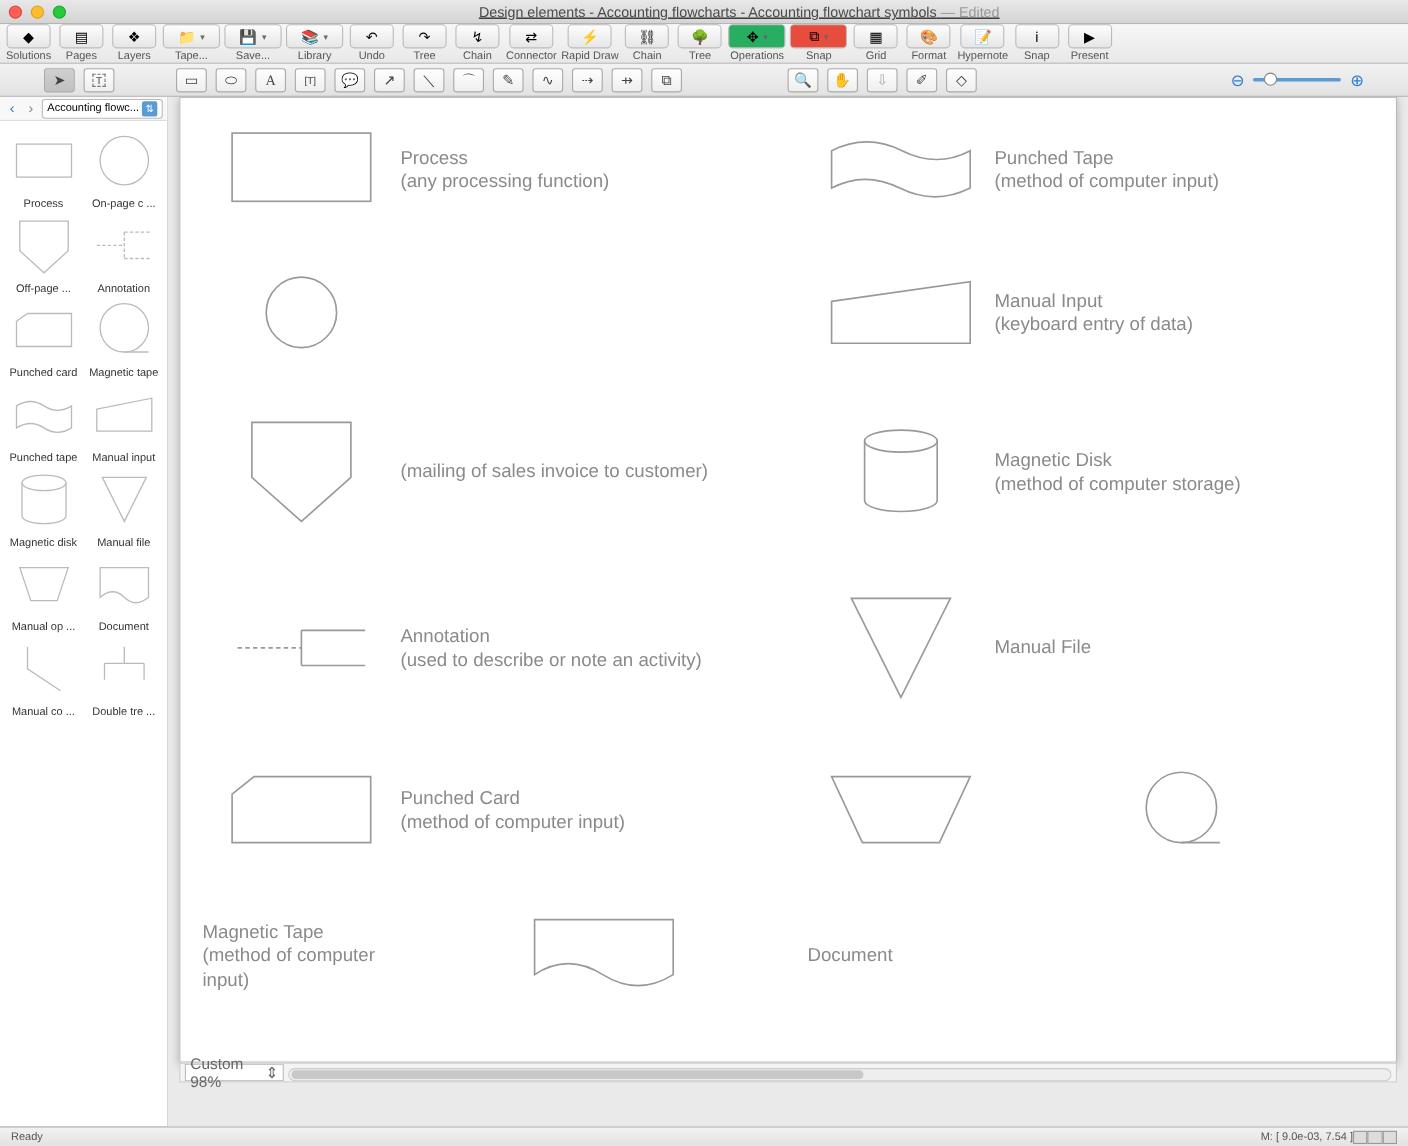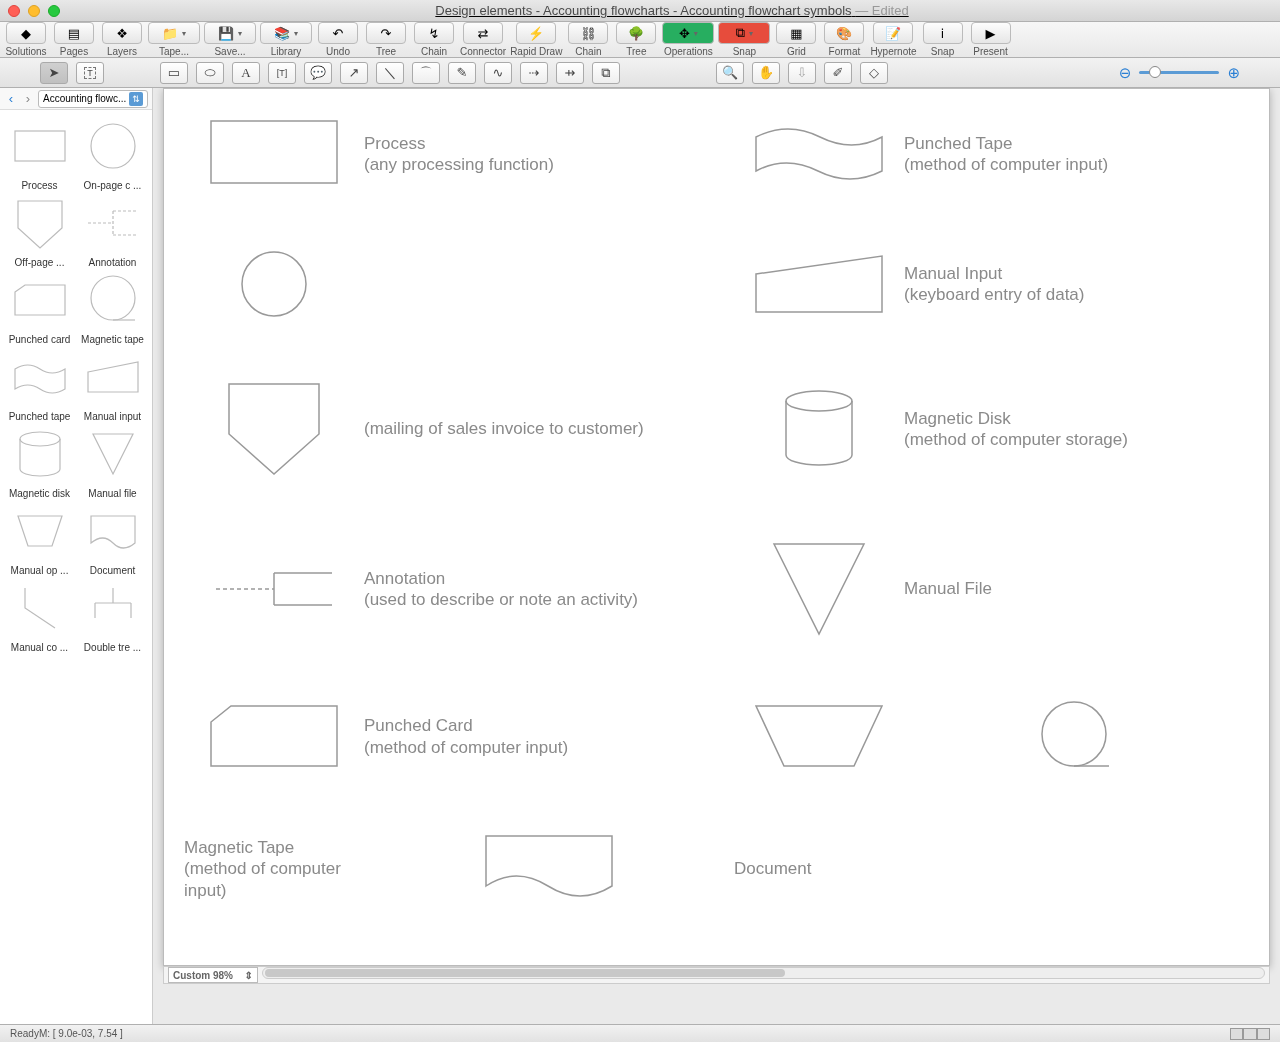--- a/index.html
+++ b/index.html
@@ -51,27 +51,27 @@
     
     .canvaswrap { flex: 1; background: #eaeaea; position: relative; overflow: hidden; }
     .canvas { position: absolute; left: 10px; right: 10px; top: 0; bottom: 58px; background: #fff; box-shadow: 0 2px 8px rgba(0,0,0,.25); border: 1px solid #bbb; overflow: hidden; }
     
     .symbol-grid { display: grid; grid-template-columns: 180px 370px 170px auto; padding: 30px 20px 0 20px; row-gap: 60px; align-items: center; }
     .sym svg { display: block; }
     .symdesc { color: #8a8a8a; font-size: 17px; line-height: 1.25; }
     .symtitle { display: block; }
     
     
-    .canvasstatus { position: absolute; left: 10px; right: 10px; bottom: 40px; height: 18px; background: #f4f4f4; border: 1px solid #ccc; display: flex; align-items: flex-start; font-size: 10px; color: #666; font-weight: bold; }
+    .canvasstatus { position: absolute; left: 10px; right: 10px; bottom: 40px; height: 18px; background: #f4f4f4; border: 1px solid #ccc; display: flex; align-items: flex-end; font-size: 14px; color: #666; }
     .zoomsel { width: 90px; height: 16px; border: 1px solid #bbb; background: #fff; display: flex; align-items: center; justify-content: space-between; padding: 0 4px; margin-left: 4px; }
     .hscroll { flex: 1; height: 12px; background: #eee; margin: 0 4px; border-radius: 6px; position: relative; border: 1px solid #ccc; }
     .hscroll-thumb { position: absolute; left: 2px; top: 1px; width: 520px; height: 8px; background: #c8c8c8; border-radius: 4px; }
     
     .statusbar { height: 18px; background: linear-gradient(#f2f2f2,#e2e2e2); border-top: 1px solid #b0b0b0; display: flex; align-items: center; padding: 0 10px; font-size: 10px; color: #555; }
-    .statusbar .center { flex: 1; text-align: left; }
+    .statusbar .center { flex: 1; text-align: right; }
     .pager { width: 40px; height: 12px; display: flex; }
     .pager div { flex: 1; border: 1px solid #999; background: #ddd; }
     
     .stroke { fill: none; stroke: #999; stroke-width: 1.5; }
     .strokeT { fill: none; stroke: #bbb; stroke-width: 1.2; }
   </style>
 </head>
 <body>
 
 <div class="titlebar">

